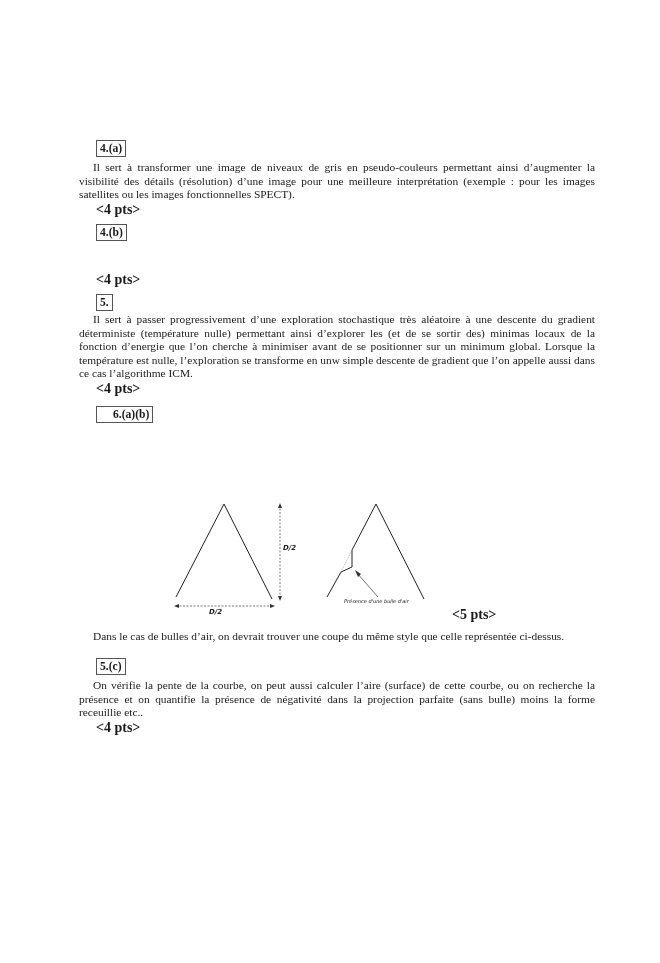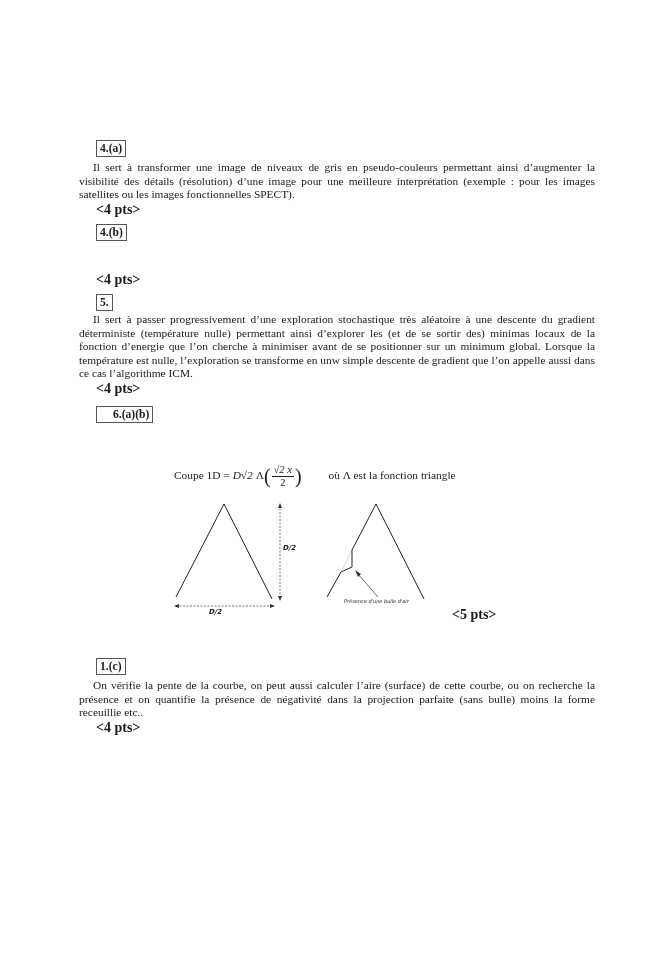--- a/index.html
+++ b/index.html
@@ -38,24 +38,20 @@
 
   <div class="box" style="top:215px;">4.(b)</div>
   <div class="pts" style="top:263px;"><b>&lt;4 pts&gt;</b></div>
 
   <div class="box" style="top:285px;">5.</div>
   <div class="txt" style="top:304px;"><span class="indent"></span><span>Il sert à passer progressivement d’une exploration stochastique très aléatoire à une descente du gradient déterministe (température nulle) permettant ainsi d’explorer les (et de se sortir des) minimas locaux de la fonction d’energie que l’on cherche à minimiser avant de se positionner sur un minimum global. Lorsque la température est nulle, l’exploration se transforme en unw simple descente de gradient que l’on appelle aussi dans ce cas l’algorithme ICM.</span></div>
   <div class="pts" style="top:372px;"><b>&lt;4 pts&gt;</b></div>
 
   <div class="box" style="top:397px;padding-left:16px;">6.(a)(b)</div>
 
-  <div class="formula">
-    <span>Coupe 1D = </span><span class="it">D√2</span><span> Λ</span><span class="paren">(</span><span class="frac"><span class="num it">√2 x</span><span class="den">2</span></span><span class="paren">)</span>
-    <span style="display:inline-block;width:24px;"></span><span>où Λ est la fonction triangle</span>
-  </div>
 
   <svg class="fig" width="660" height="963">
 
     <polyline points="176,588 224,495 272,590" fill="none" stroke="#222" stroke-width="1"></polyline>
 
     <line x1="280" y1="496" x2="280" y2="590" stroke="#444" stroke-width="0.7" stroke-dasharray="2,1.5"></line>
     <polygon points="278,499 280,494 282,499" fill="#333"></polygon>
     <polygon points="278,587 280,592 282,587" fill="#333"></polygon>
 
     <line x1="176" y1="597" x2="273" y2="597" stroke="#444" stroke-width="0.7" stroke-dasharray="2,1.5"></line>
@@ -68,18 +64,19 @@
 
     <line x1="378" y1="588" x2="357" y2="564" stroke="#333" stroke-width="0.7"></line>
     <polygon points="355,561 358,568 361,565" fill="#333"></polygon>
   </svg>
   <div class="figlabel" style="left:283px;top:535px;">D/2</div>
   <div class="figlabel" style="left:209px;top:599px;">D/2</div>
   <div class="figsmall" style="left:344px;top:589px;">Présence d'une bulle d'air</div>
 
   <div class="pts" style="left:452px;top:598px;text-align:center;"><b>&lt;5 pts&gt;</b></div>
 
+  <div class="txt" style="top:621px;"><span class="indent"></span><span>Dans le cas de bulles d’air, on devrait trouver une coupe du même style que celle représentée ci-dessus.</span></div>
 
-  <div class="box" style="top:649px;">1.(c)</div>
+  <div class="box" style="top:649px;">5.(c)</div>
   <div class="txt" style="top:670px;"><span class="indent"></span><span>On vérifie la pente de la courbe, on peut aussi calculer l’aire (surface) de cette courbe, ou on recherche la présence et on quantifie la présence de négativité dans la projection parfaite (sans bulle) moins la forme receuillie etc..</span></div>
   <div class="pts" style="top:711px;"><b>&lt;4 pts&gt;</b></div>
 
 </div>
 
 </body></html>

